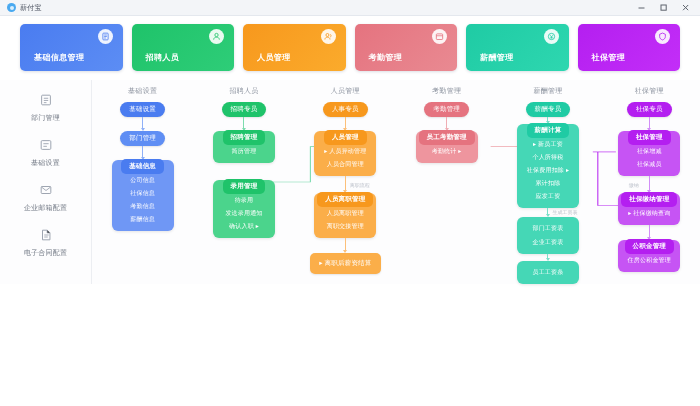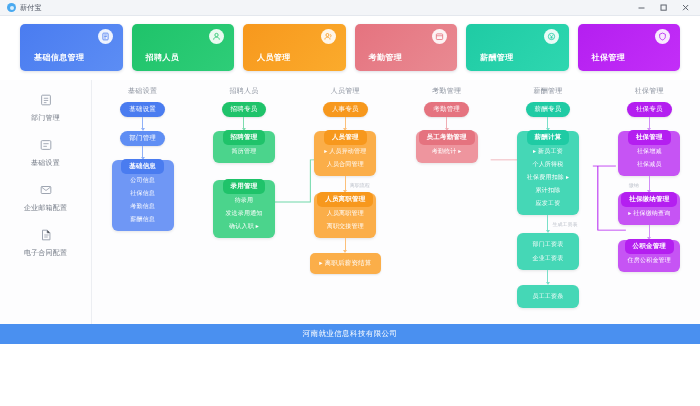--- a/index.html
+++ b/index.html
@@ -3,21 +3,21 @@
 <meta charset="utf-8">
 <style>
   * { box-sizing: border-box; margin: 0; padding: 0; }
   html, body {
     width: 700px; height: 406px;
     font-family: "Liberation Sans", "DejaVu Sans", sans-serif;
     overflow: hidden;
     background: #ffffff;
   }
   .window {
-    width: 700px; height: 344px;
+    width: 700px; height: 284px;
     display: flex; flex-direction: column;
     background: #fdfdfe;
     position: relative;
   }
 
   
   .titlebar {
     height: 16px;
     background: #f3f5f8;
     border-bottom: 1px solid #e4e8ee;
@@ -488,17 +488,14 @@
               <div class="group-title" style="background:#b41ff0">公积金管理</div>
               <div class="group-item">住房公积金管理</div>
             </div>
           </div>
 
         </div>
       </div>
     </div>
   </div>
 
-  <div class="footer">
-    <span>河南就业信息科技有限公司</span>
-  </div>
 
 </div>
 
 </body></html>

